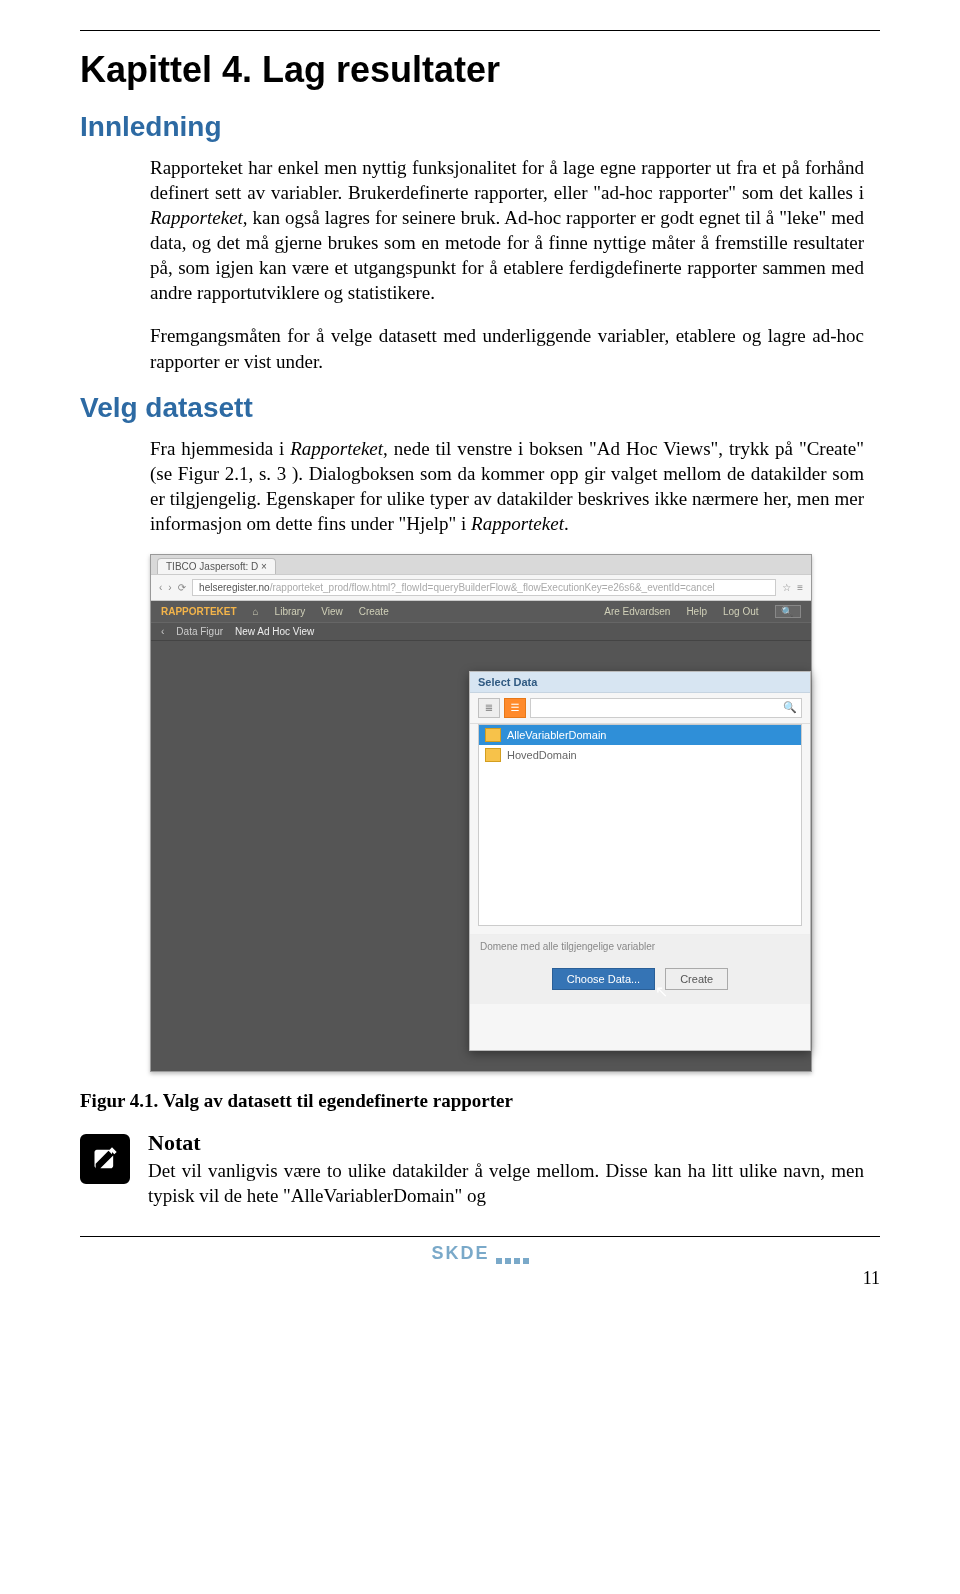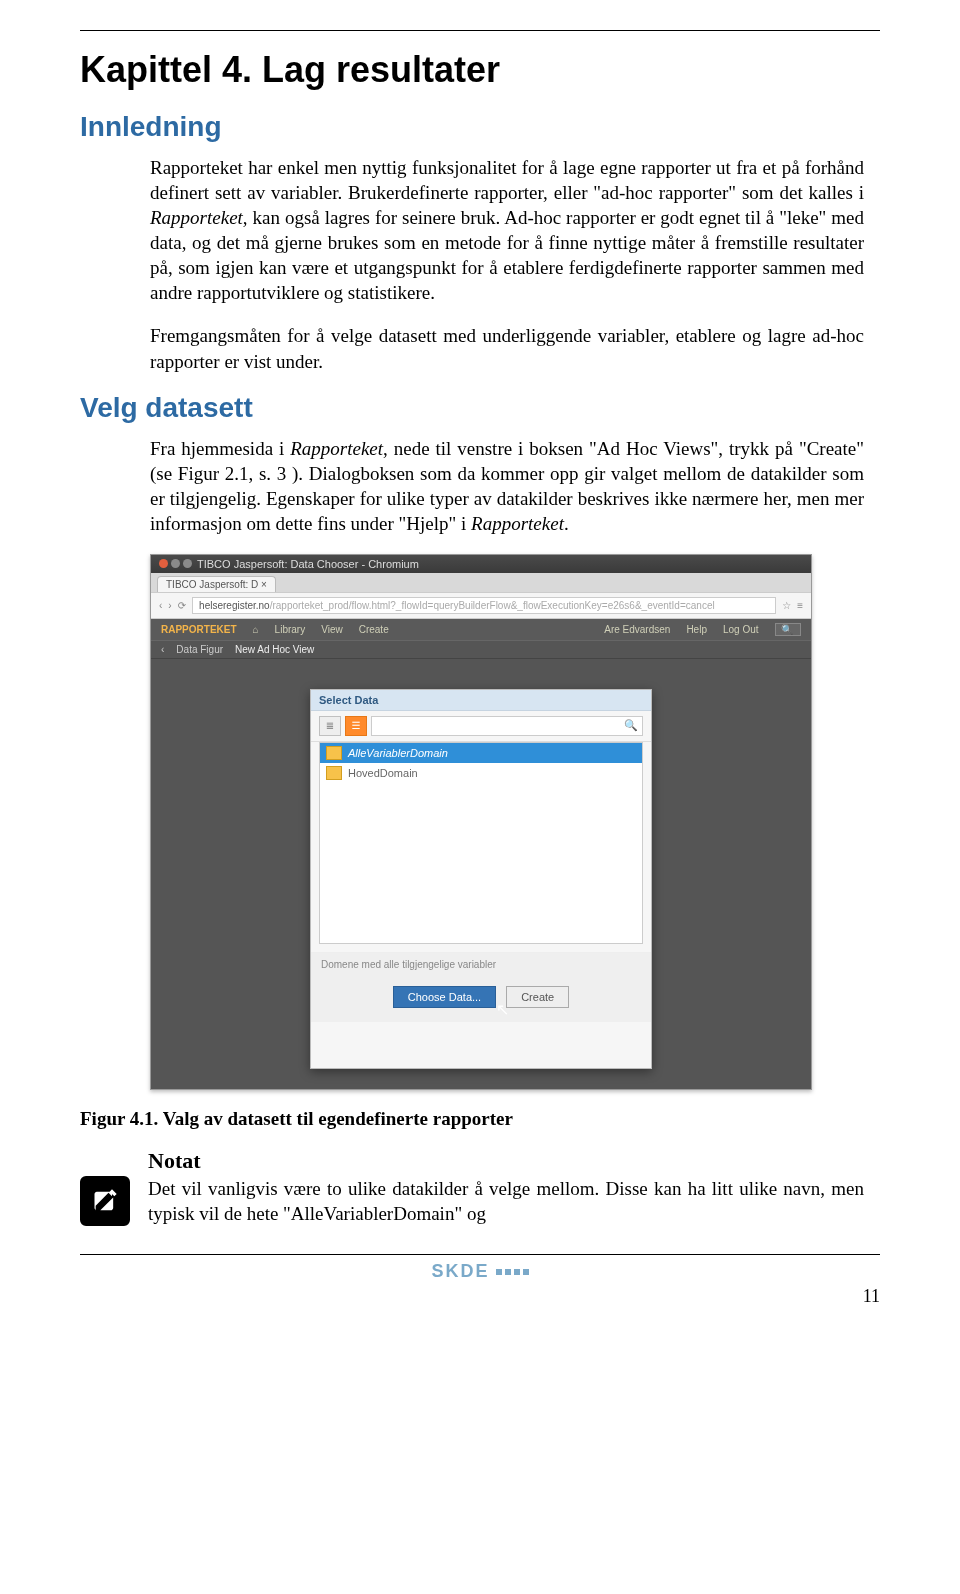--- a/index.html
+++ b/index.html
@@ -121,21 +121,21 @@
     border-top: 1px solid #666;
     border-bottom: 1px solid #444;
     color: #ccc;
     padding: 3px 10px;
     font-size: 10px;
   }
   .ss-body {
     background: #555;
     min-height: 380px;
     display: flex;
-    justify-content: center;
+    justify-content: flex-end;
     padding: 30px 0 20px 0;
   }
   .dialog {
     width: 340px;
     background: #f6f6f6;
     border: 1px solid #bbb;
     box-shadow: 0 3px 10px rgba(0,0,0,0.4);
     display: flex;
     flex-direction: column;
   }
@@ -180,21 +180,21 @@
     overflow: hidden;
   }
   .dlg-item {
     display: flex;
     align-items: center;
     gap: 6px;
     padding: 3px 6px;
     font-size: 11px;
     color: #666;
   }
-  .dlg-item.sel { background: #2f8fd8; color: #fff; font-style: italic; }
+  .dlg-item.sel { background: #2f8fd8; color: #fff; }
   .dlg-folder {
     width: 14px; height: 12px;
     background: #f7c24a;
     border: 1px solid #d39e1f;
     position: relative;
   }
   .dlg-footer-text {
     padding: 6px 10px;
     font-size: 10px;
     color: #888;
@@ -262,21 +262,21 @@
     margin: 0;
     text-align: justify;
   }
 
   .footer-area {
     margin-top: 28px;
   }
   .logo-row {
     display: flex;
     justify-content: center;
-    align-items: center;
+    align-items: flex-end;
     gap: 6px;
     margin-top: 6px;
   }
   .logo-text {
     font-family: Arial, sans-serif;
     font-weight: bold;
     color: #7aa9c9;
     font-size: 18px;
     letter-spacing: 2px;
   }
@@ -309,28 +309,20 @@
 
   <h2 class="section">Velg datasett</h2>
 
   <div class="body-block">
     <p class="body">
       <span>Fra hjemmesida i </span><span class="italic">Rapporteket</span><span>, nede til venstre i boksen "Ad Hoc Views", trykk på "Create" (se Figur 2.1, s. 3 ). Dialogboksen som da kommer opp gir valget mellom de datakilder som er tilgjengelig. Egenskaper for ulike typer av datakilder beskrives ikke nærmere her, men mer informasjon om dette fins under "Hjelp" i </span><span class="italic">Rapporteket</span><span>.</span>
     </p>
   </div>
 
   <div class="screenshot">
-    <div class="ss-titlebar">
-      <div class="ss-dots">
-        <div class="ss-dot" style="background:#e25f3e"></div>
-        <div class="ss-dot" style="background:#8a8a8a"></div>
-        <div class="ss-dot" style="background:#8a8a8a"></div>
-      </div>
-      <span>TIBCO Jaspersoft: Data Chooser - Chromium</span>
-    </div>
     <div class="ss-tabstrip">
       <span class="ss-tab">TIBCO Jaspersoft: D ×</span>
     </div>
     <div class="ss-url">
       <span>‹</span>
       <span>›</span>
       <span>⟳</span>
       <div class="ss-url-box">
         <span style="color:#555">helseregister.no</span><span>/rapporteket_prod/flow.html?_flowId=queryBuilderFlow&amp;_flowExecutionKey=e26s6&amp;_eventId=cancel</span>
       </div>
@@ -379,21 +371,21 @@
           <div class="dlg-btn primary">Choose Data...</div>
           <div class="dlg-btn">Create</div>
         </div>
         <div class="cursor">↖</div>
       </div>
     </div>
   </div>
 
   <p class="caption bold">Figur 4.1. Valg av datasett til egendefinerte rapporter</p>
 
-  <div class="note-row body-block" style="margin-left:0;align-items:flex-end;">
+  <div class="note-row body-block" style="margin-left:0;">
     <div class="note-icon">
       <svg viewBox="0 0 24 24" fill="#fff">
           <path d="M4 4l12 0c1 0 2 1 2 2l0 2-3-3-11 11 0 4 4 0 11-11-3-3 3 3 0 9c0 1-1 2-2 2l-12 0c-1 0-2-1-2-2l0-12c0-1 1-2 2-2z M18 2l4 4-2 2-4-4z"></path>
         </svg>
     </div>
     <div class="note-text">
       <h3>Notat</h3>
       <p>Det vil vanligvis være to ulike datakilder å velge mellom. Disse kan ha litt ulike navn, men typisk vil de hete "AlleVariablerDomain" og</p>
     </div>
   </div>

